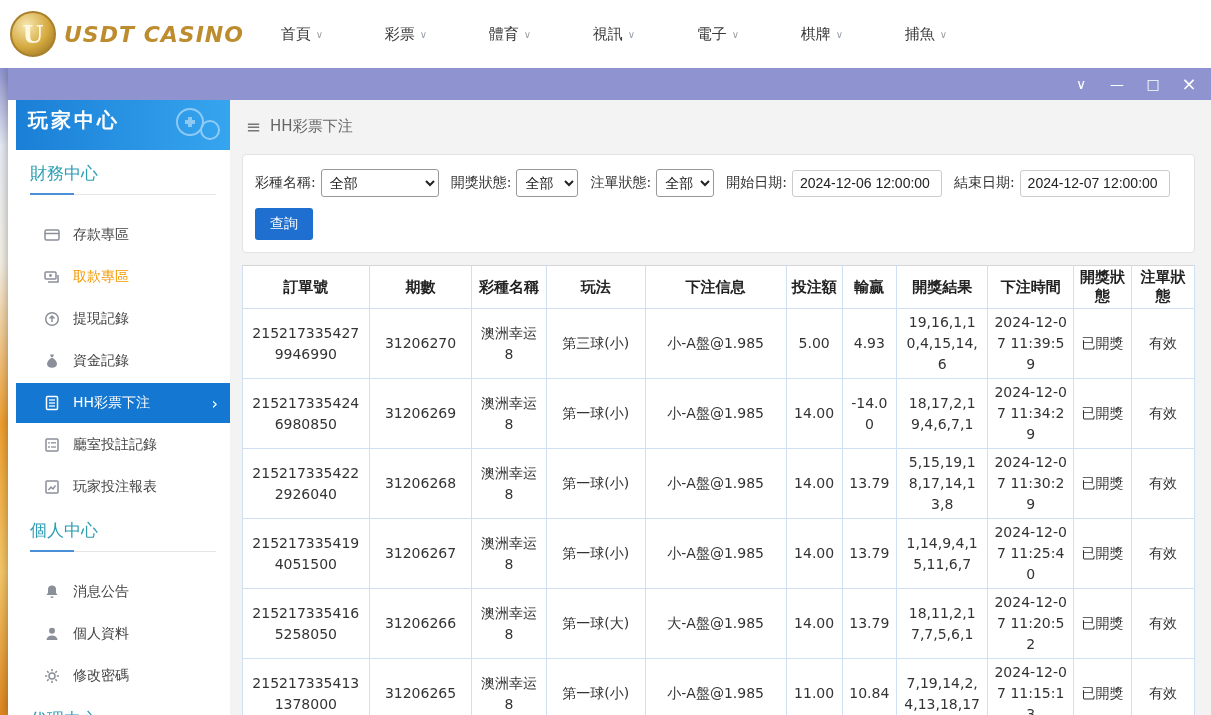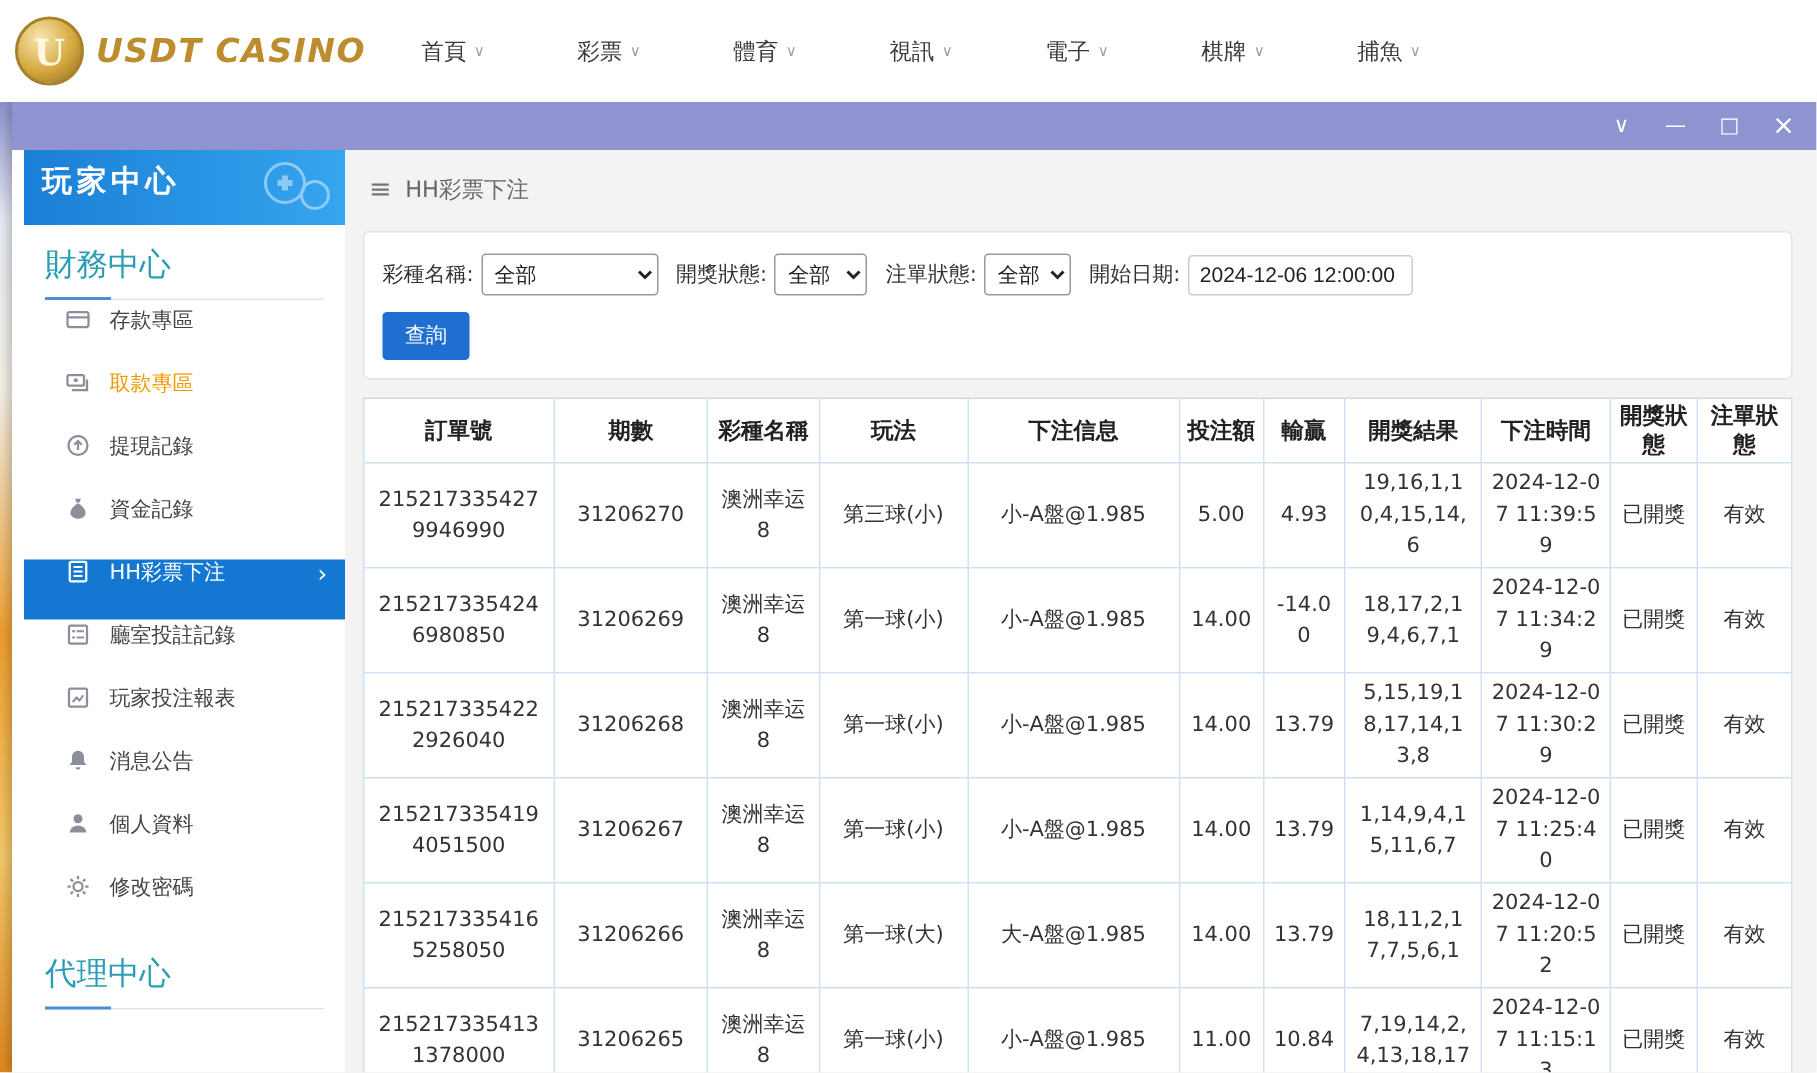--- a/index.html
+++ b/index.html
@@ -36,23 +36,23 @@
   .titlebar .ctl.close { font-size:18px; }
   .modal-body { position:absolute; top:32px; left:0; right:0; bottom:0; display:flex; overflow:hidden; }
 
   
   .sidebar-wrap { width:222px; background:#fff; padding-left:8px; flex:0 0 222px; }
   .sidebar { width:214px; height:100%; background:#fff; }
   .sidebar-header { height:50px; background:linear-gradient(90deg,#1a7fd6,#36a5ef); color:#fff; padding:7px 12px 0; position:relative; overflow:hidden; }
   .sidebar-title { font-size:20px; font-weight:bold; letter-spacing:3px; }
   .sidebar-sub { font-size:8px; letter-spacing:1.5px; opacity:.95; margin-top:17px; }
   .sb-art { position:absolute; right:6px; top:4px; opacity:.45; }
-  .section-heading { color:#2b9eb3; font-size:21px; margin:12px 14px 5px; padding-bottom:9px; border-bottom:1px solid #e5e5e5; position:relative; }
+  .section-heading { color:#2b9eb3; font-size:17px; margin:12px 14px 20px; padding-bottom:9px; border-bottom:1px solid #e5e5e5; position:relative; }
   .section-heading::after { content:""; position:absolute; left:0; bottom:-1px; width:44px; height:2px; background:#4a90d9; }
-  .sb-item { height:40px; display:flex; gap:13px; padding-left:28px; font-size:14px; color:#444; cursor:pointer; position:relative; margin-top:2px; }
+  .sb-item { height:40px; display:flex; align-items:center; gap:13px; padding-left:28px; font-size:14px; color:#444; cursor:pointer; position:relative; margin-top:2px; }
   .sb-item .icn { width:16px; height:16px; color:#8a8f99; display:inline-flex; }
   .sb-item .icn svg { width:16px; height:16px; }
   .sb-item.highlight { color:#f39800; }
   .sb-item.active { background:#1478d2; color:#fff; }
   .sb-item.active .icn { color:#fff; }
   .sb-caret { position:absolute; right:12px; font-size:16px; color:#fff; }
 
   
   .main { flex:1; background:#f3f3f3; overflow:hidden; }
   .breadcrumb { height:52px; display:flex; align-items:center; gap:9px; padding-left:16px; color:#666; font-size:15px; }
@@ -205,20 +205,21 @@
             </div>
             <div class="sb-item">
               <span class="icn">
                 <svg viewBox="0 0 16 16">
                   <rect x="2" y="2" width="12" height="12" rx="1" fill="none" stroke="currentColor" stroke-width="1.5"></rect>
                   <path d="M4.5 11l2.5-3 2 2 2.5-3.5" fill="none" stroke="currentColor" stroke-width="1.4"></path>
                 </svg>
               </span>
               <span class="sb-label">玩家投注報表</span>
             </div>
+            <div class="section-heading">個人中心</div>
             <div class="sb-item">
               <span class="icn">
                 <svg viewBox="0 0 16 16">
                   <path d="M8 1.5a4 4 0 0 1 4 4v3.2l1.5 2.3h-11L4 8.7V5.5a4 4 0 0 1 4-4Z" fill="currentColor"></path>
                   <path d="M6.4 12.5a1.6 1.6 0 0 0 3.2 0Z" fill="currentColor"></path>
                 </svg>
               </span>
               <span class="sb-label">消息公告</span>
             </div>
             <div class="sb-item">
@@ -275,20 +276,24 @@
           </span>
           <span class="grp">
             <label>注單狀態:</label>
             <select class="sel sel-small">
               <option>全部</option>
             </select>
           </span>
           <span class="grp">
             <label>開始日期:</label>
             <input class="date" type="text" value="2024-12-06 12:00:00" style="">
+          </span>
+          <span class="grp">
+            <label>結束日期:</label>
+            <input class="date" type="text" value="2024-12-07 12:00:00" style="">
           </span>
         </div>
         <button class="search-btn">查詢</button>
       </div>
 
       <div class="table-wrap">
         <table>
           <colgroup>
             <col style="width:13.3%">
               <col style="width:10.8%">

